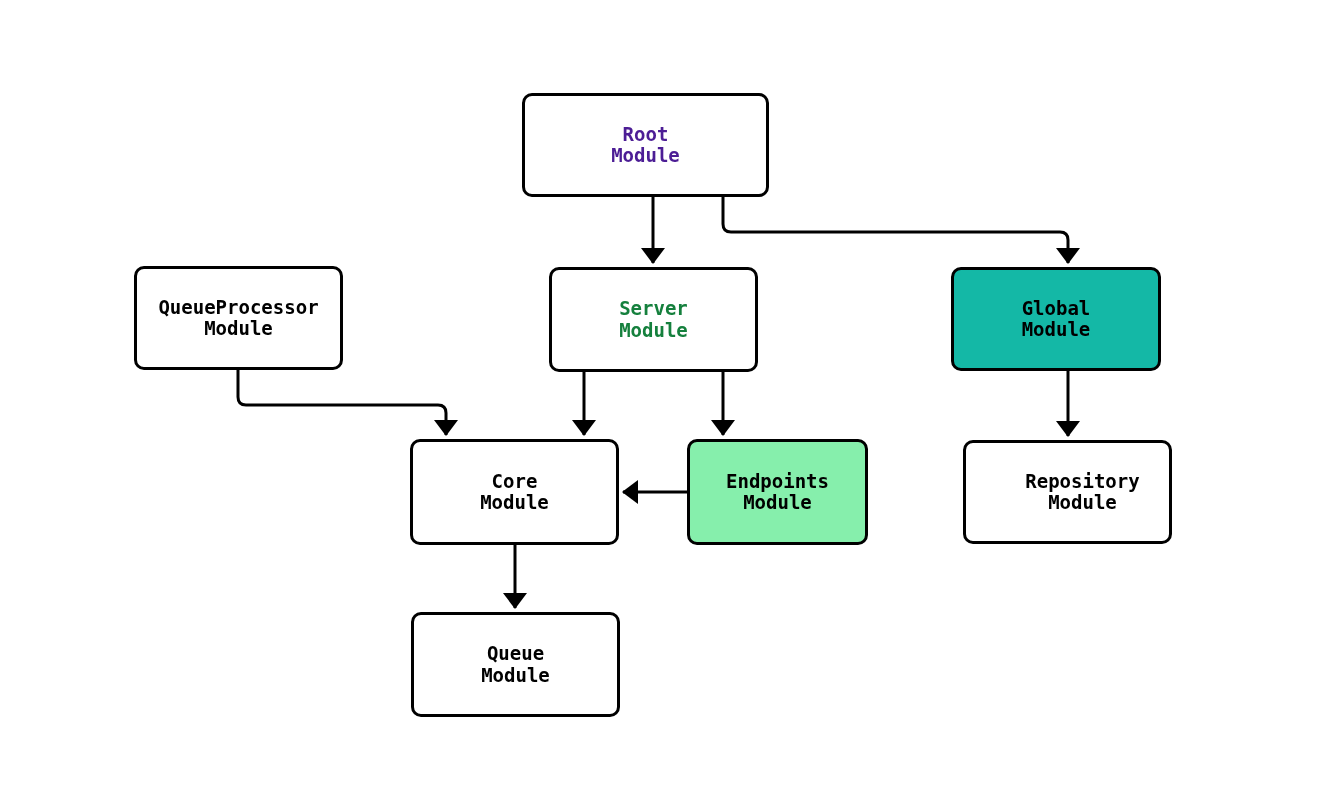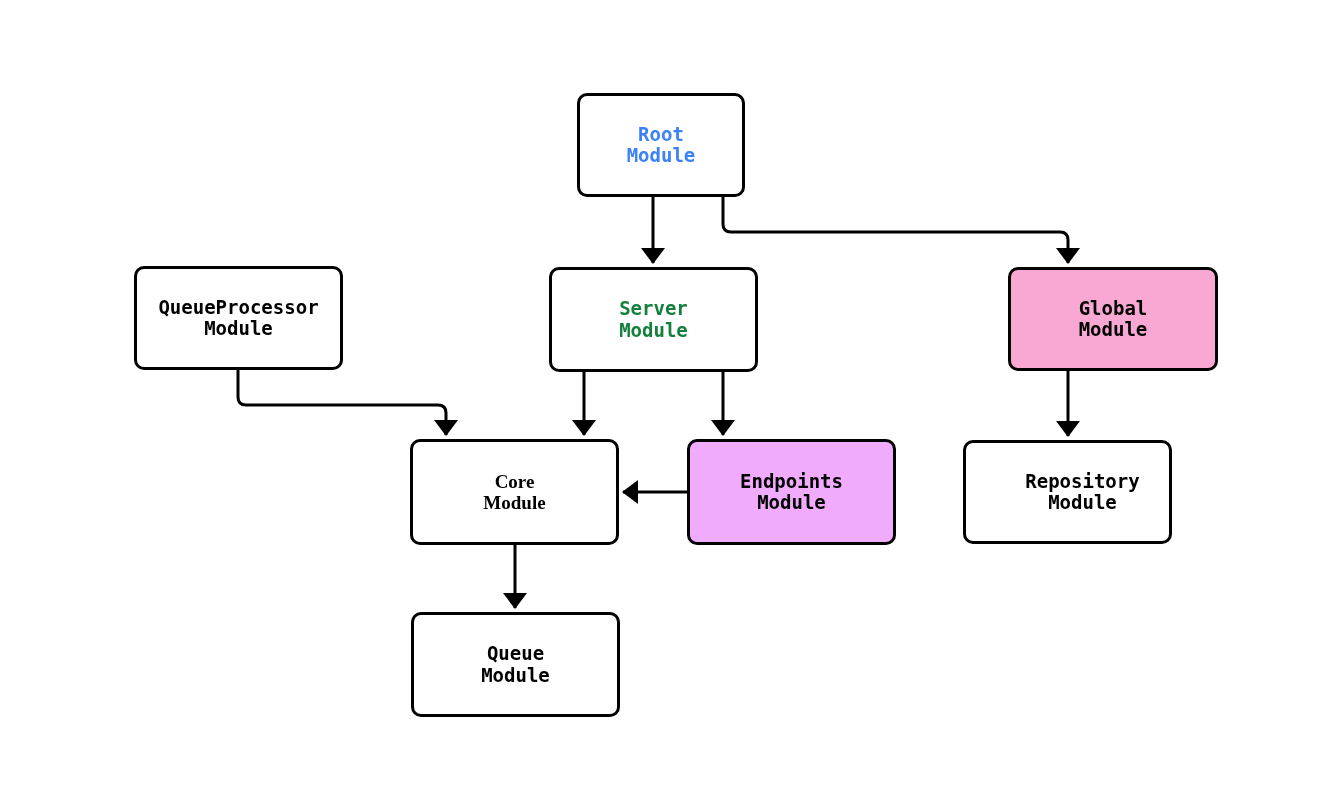--- a/index.html
+++ b/index.html
@@ -58,41 +58,41 @@
     </defs>
   <path d="M653,197 L653,263" class="edge" stroke="#000000" marker-end="url(#arrowhead)"></path>
       <path d="M723,197 L723,224 Q723,232 731,232 L1060,232 Q1068,232 1068,240 L1068,263" class="edge" stroke="#000000" marker-end="url(#arrowhead)"></path>
       <path d="M238,370 L238,397 Q238,405 246,405 L438,405 Q446,405 446,413 L446,435" class="edge" stroke="#000000" marker-end="url(#arrowhead)"></path>
       <path d="M584,372 L584,435" class="edge" stroke="#000000" marker-end="url(#arrowhead)"></path>
       <path d="M723,372 L723,435" class="edge" stroke="#000000" marker-end="url(#arrowhead)"></path>
       <path d="M687,492 L623,492" class="edge" stroke="#000000" marker-end="url(#arrowhead)"></path>
       <path d="M1068,371 L1068,436" class="edge" stroke="#000000" marker-end="url(#arrowhead)"></path>
       <path d="M515,545 L515,608" class="edge" stroke="#000000" marker-end="url(#arrowhead)"></path>
     </svg>
-<div class="node" style="left: 577px; top: 93px; width: 168px; height: 104px; background: rgb(255, 255, 255); border-color: rgb(0, 0, 0); color: #3b82f6;">
+<div class="node" style="left: 522px; top: 93px; width: 247px; height: 104px; background: rgb(255, 255, 255); border-color: rgb(0, 0, 0); color: #4c1d95;">
       <span>Root</span>
       <span>Module</span>
     </div>
     <div class="node" style="left: 134px; top: 266px; width: 209px; height: 104px; background: rgb(255, 255, 255); border-color: rgb(0, 0, 0); color: rgb(0, 0, 0); align-items: center;">
       <span>QueueProcessor</span>
       <span>Module</span>
     </div>
     <div class="node" style="left: 549px; top: 267px; width: 209px; height: 105px; background: rgb(255, 255, 255); border-color: rgb(0, 0, 0); color: #15803d;">
       <span>Server</span>
       <span>Module</span>
     </div>
-    <div class="node" style="left: 1008px; top: 267px; width: 210px; height: 104px; background: #f9a8d4; border-color: rgb(0, 0, 0); color: rgb(0, 0, 0);">
+    <div class="node" style="left: 951px; top: 267px; width: 210px; height: 104px; background: #14b8a6; border-color: rgb(0, 0, 0); color: rgb(0, 0, 0);">
       <span>Global</span>
       <span>Module</span>
     </div>
-    <div class="node" style="left: 410px; top: 439px; width: 209px; height: 106px; background: rgb(255, 255, 255); border-color: rgb(0, 0, 0); color: rgb(0, 0, 0); font-family: Liberation Serif, serif;">
+    <div class="node" style="left: 410px; top: 439px; width: 209px; height: 106px; background: rgb(255, 255, 255); border-color: rgb(0, 0, 0); color: rgb(0, 0, 0);">
       <span>Core</span>
       <span>Module</span>
     </div>
-    <div class="node" style="left: 687px; top: 439px; width: 209px; height: 106px; background: #f0abfc; border-color: rgb(0, 0, 0); color: rgb(0, 0, 0);">
+    <div class="node" style="left: 687px; top: 439px; width: 181px; height: 106px; background: #86efac; border-color: rgb(0, 0, 0); color: rgb(0, 0, 0);">
       <span>Endpoints</span>
       <span>Module</span>
     </div>
     <div class="node" style="left: 963px; top: 440px; width: 209px; height: 104px; background: rgb(255, 255, 255); border-color: rgb(0, 0, 0); color: rgb(0, 0, 0); padding-left: 30px;">
       <span>Repository</span>
       <span>Module</span>
     </div>
     <div class="node" style="left: 411px; top: 612px; width: 209px; height: 105px; background: rgb(255, 255, 255); border-color: rgb(0, 0, 0); color: rgb(0, 0, 0);">
       <span>Queue</span>
       <span>Module</span>

